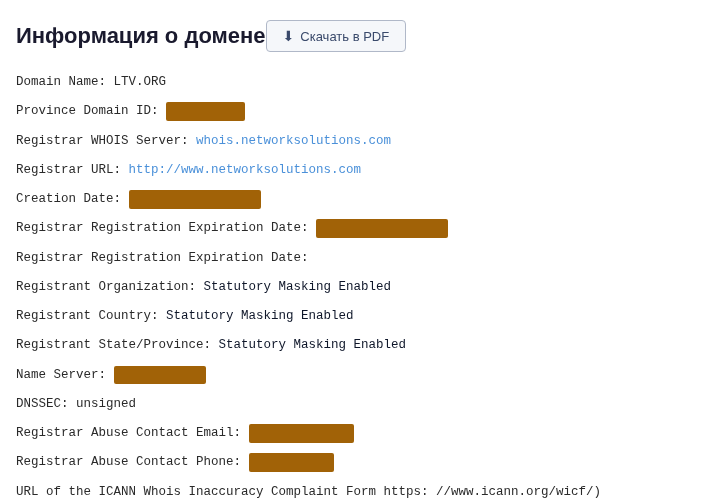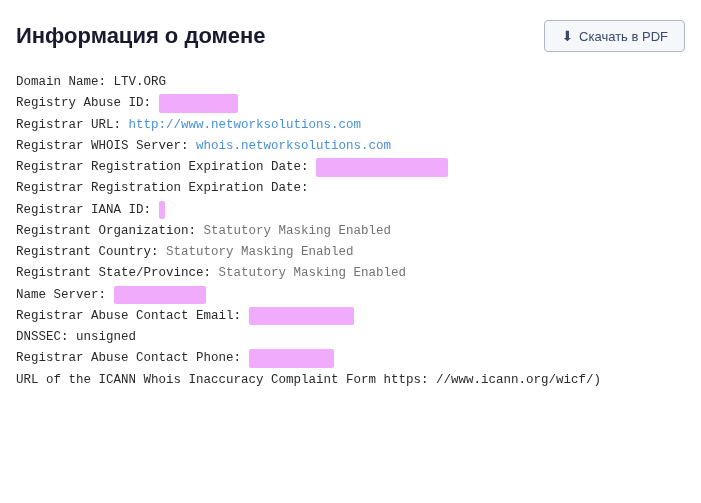--- a/index.html
+++ b/index.html
@@ -12,21 +12,20 @@
       font-family: Arial, sans-serif;
       background: #ffffff;
       width: 701px;
       min-height: 503px;
       padding: 20px 16px;
     }
 
     .header {
       display: flex;
       align-items: center;
-      justify-content: space-between;
       margin-bottom: 20px;
     }
 
     .page-title {
       font-size: 22px;
       font-weight: bold;
       color: #1a1a2e;
     }
 
     .download-btn {
@@ -51,69 +50,70 @@
       font-family: 'Courier New', Courier, monospace;
       font-size: 12.5px;
       line-height: 1.7;
       color: #2a2a2a;
     }
 
     .whois-line {
       display: block;
       white-space: pre-wrap;
       word-break: break-all;
+      margin-top: 8px;
     }
 
     .label {
       color: #2a2a2a;
     }
 
     .value-blurred {
       display: inline-block;
-      background: #f0abfc;
+      background: #a16207;
       color: transparent;
       border-radius: 2px;
       user-select: none;
       font-size: 11px;
     }
 
     .value-link {
       color: #4a90d9;
       text-decoration: none;
     }
 
     .value-plain {
       color: #2a2a2a;
     }
 
     .value-redacted {
-      color: #737373;
+      color: #0f172a;
       text-decoration: none;
     }
   </style>
 </head>
 <body>
 
 <div class="header">
   <h1 class="page-title">Информация о домене</h1>
   <button class="download-btn">
     <span class="download-icon">⬇</span>
     <span>Скачать в PDF</span>
   </button>
 </div>
 
 <div class="whois-content" id="whois-container">
 <span class="whois-line"><span class="label">Domain Name: </span><span class="value-plain">LTV.ORG</span></span>
-    <span class="whois-line"><span class="label">Registry Abuse ID: </span><span class="value-blurred">1234567-LROR</span></span>
+    <span class="whois-line"><span class="label">Province Domain ID: </span><span class="value-blurred">1234567-LROR</span></span>
+    <span class="whois-line"><span class="label">Registrar WHOIS Server: </span><span class="value-link">whois.networksolutions.com</span></span>
     <span class="whois-line"><span class="label">Registrar URL: </span><span class="value-link">http://www.networksolutions.com</span></span>
-    <span class="whois-line"><span class="label">Registrar WHOIS Server: </span><span class="value-link">whois.networksolutions.com</span></span>
+    <span class="whois-line"><span class="label">Creation Date: </span><span class="value-blurred">1997-04-22T14:00:002</span></span>
     <span class="whois-line"><span class="label">Registrar Registration Expiration Date: </span><span class="value-blurred">2021-05-01T00:00:000</span></span>
     <span class="whois-line"><span class="label">Registrar Registration Expiration Date: </span></span>
-    <span class="whois-line"><span class="label">Registrar IANA ID: </span><span class="value-blurred">2</span></span>
     <span class="whois-line"><span class="label">Registrant Organization: </span><span class="value-redacted">Statutory Masking Enabled</span></span>
     <span class="whois-line"><span class="label">Registrant Country: </span><span class="value-redacted">Statutory Masking Enabled</span></span>
     <span class="whois-line"><span class="label">Registrant State/Province: </span><span class="value-redacted">Statutory Masking Enabled</span></span>
     <span class="whois-line"><span class="label">Name Server: </span><span class="value-blurred">ns1.netsol.com</span></span>
+    <span class="whois-line"><span class="label">DNSSEC: </span><span class="value-plain">unsigned</span></span>
     <span class="whois-line"><span class="label">Registrar Abuse Contact Email: </span><span class="value-blurred">abuse@netsol.com</span></span>
-    <span class="whois-line"><span class="label">DNSSEC: </span><span class="value-plain">unsigned</span></span>
     <span class="whois-line"><span class="label">Registrar Abuse Contact Phone: </span><span class="value-blurred">+2.2520964060</span></span>
     <span class="whois-line"><span class="label">URL of the ICANN Whois Inaccuracy Complaint Form https: </span><span class="value-plain">//www.icann.org/wicf/)</span></span>
   </div>
 
 </body></html>

